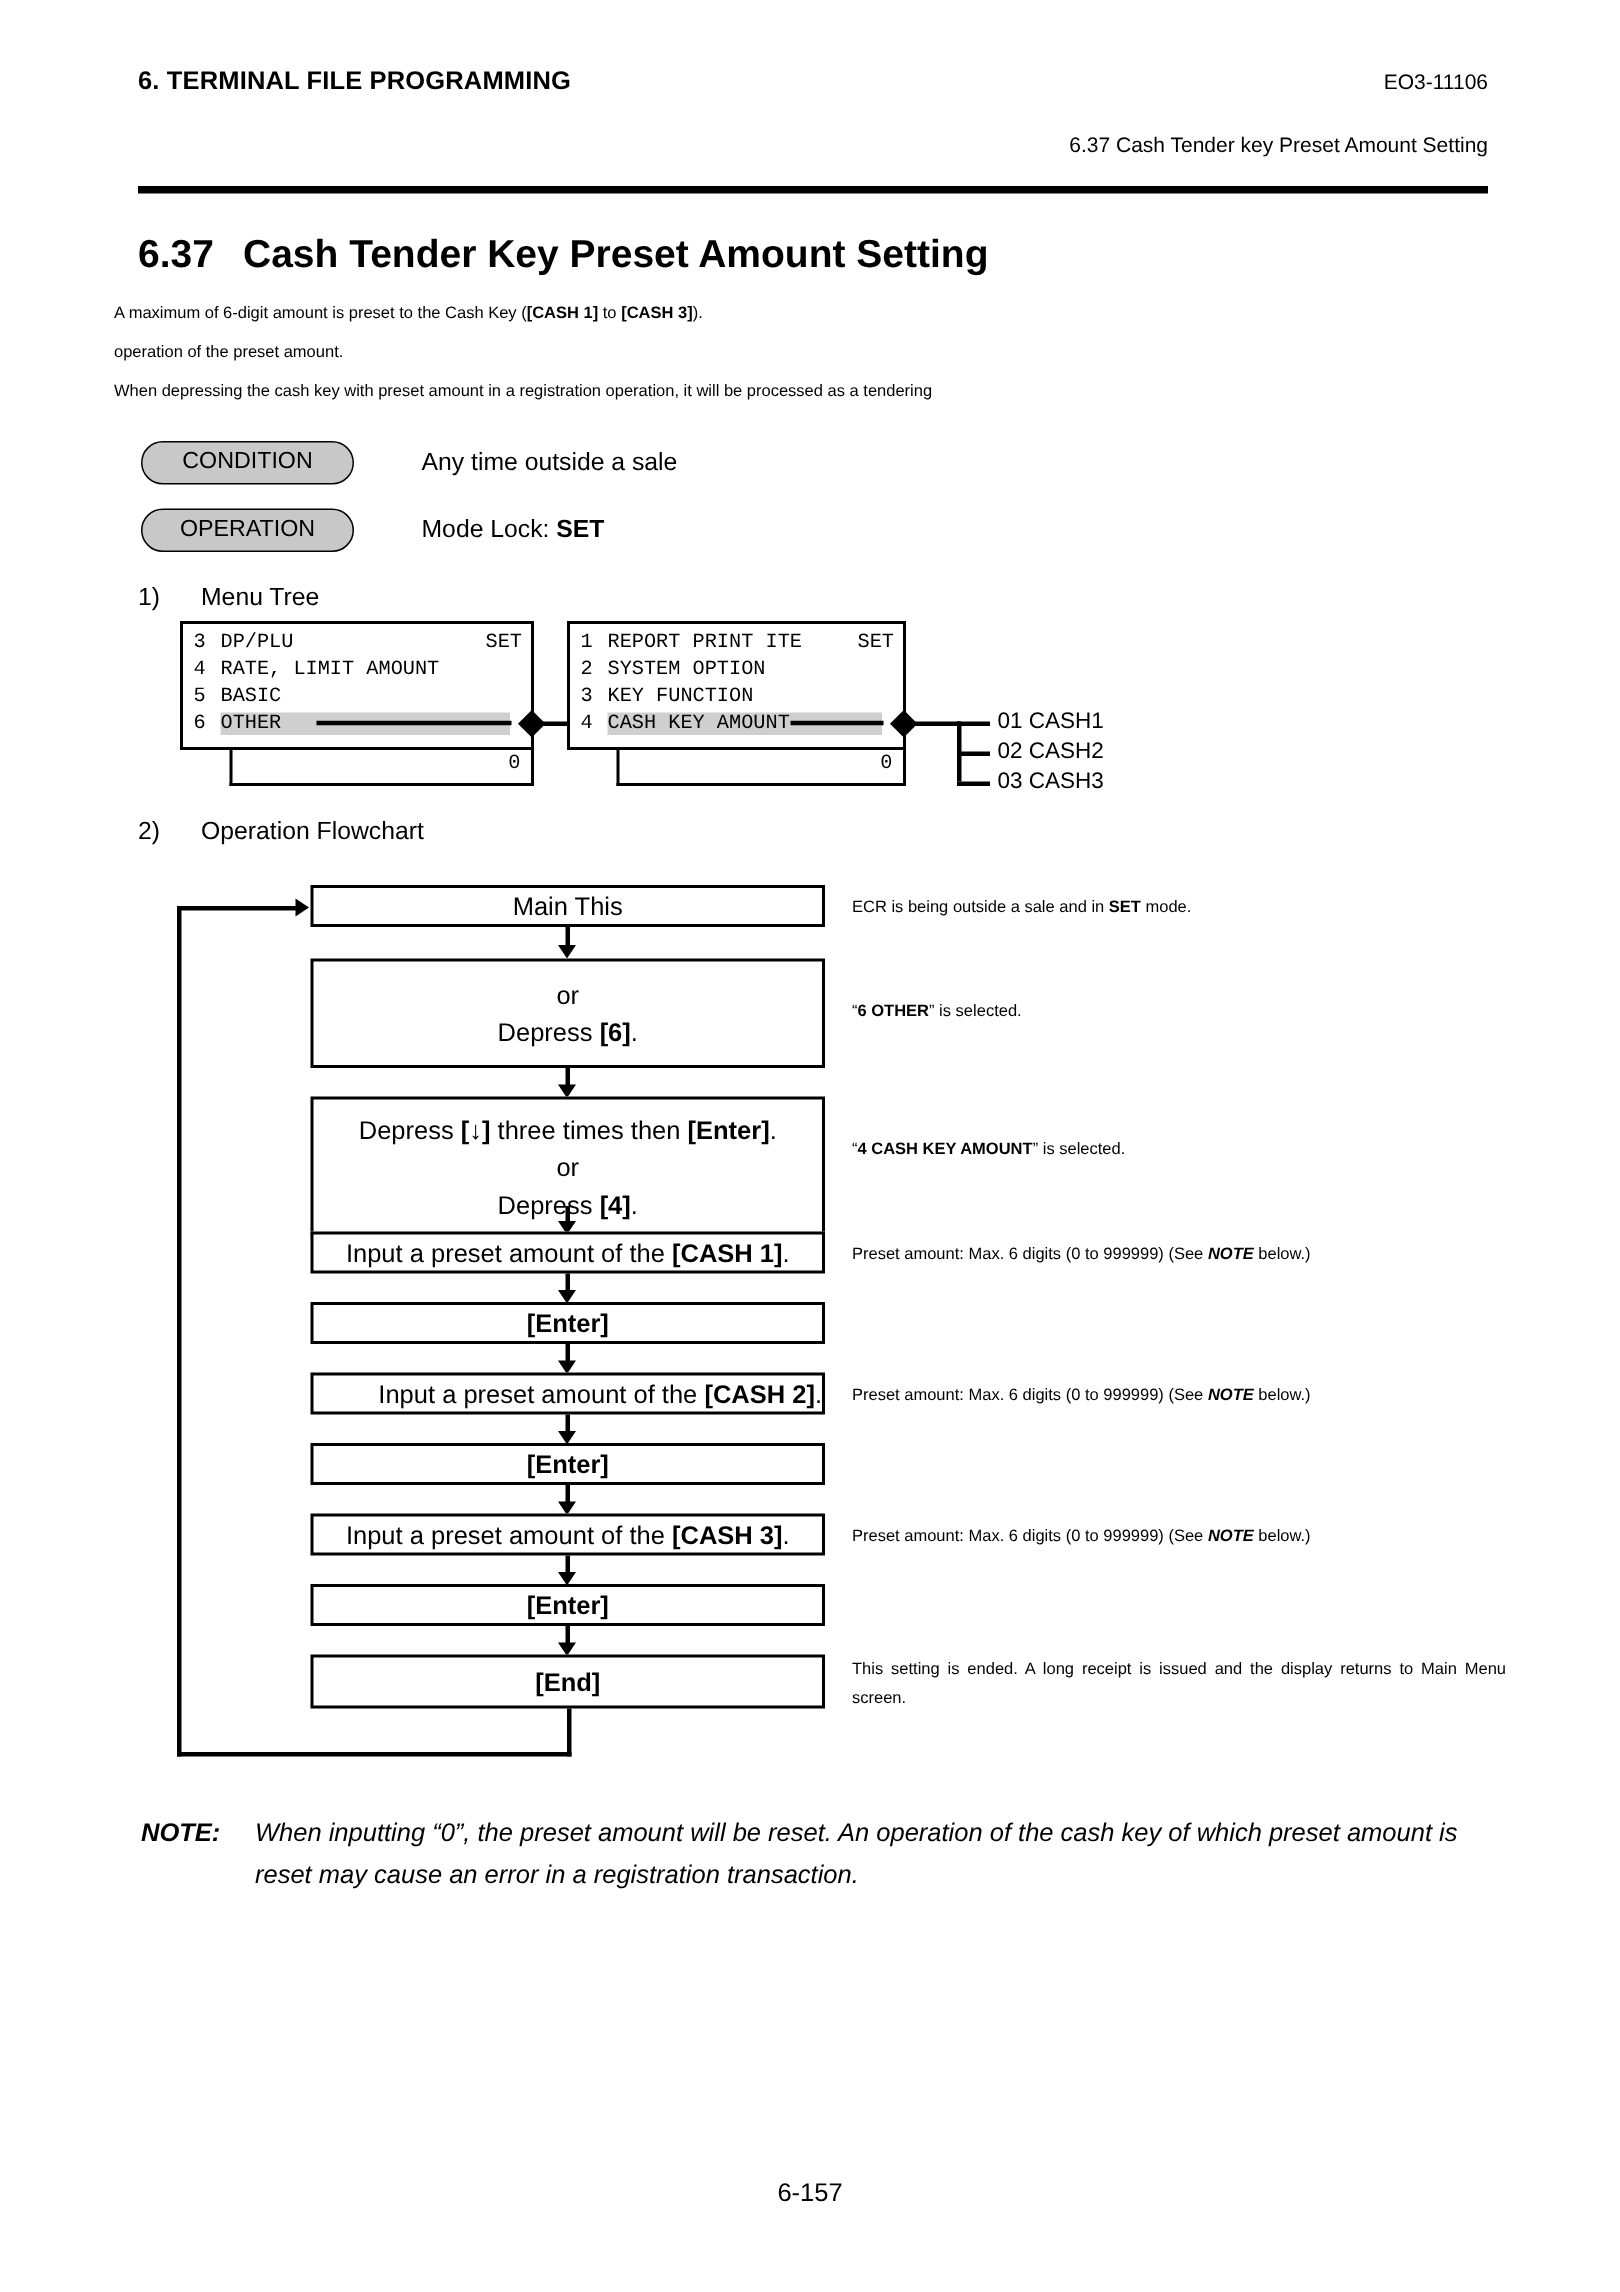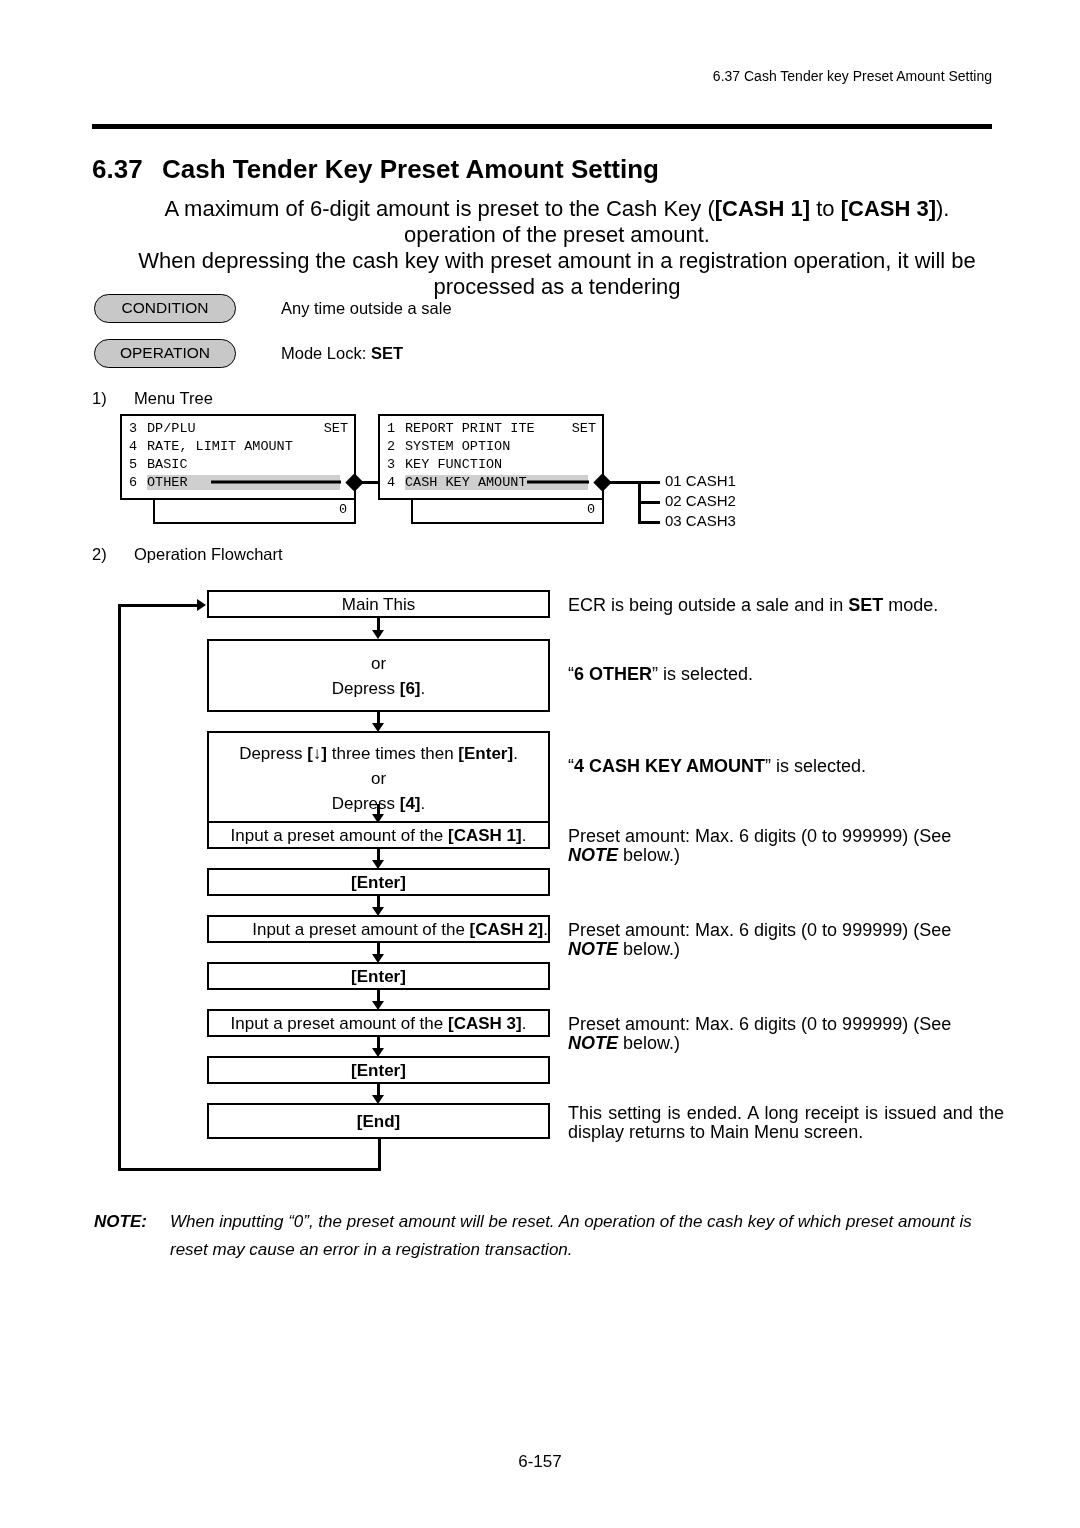--- a/index.html
+++ b/index.html
@@ -56,26 +56,25 @@
     left: 92px;
     top: 154px;
     font-size: 26px;
     font-weight: bold;
     white-space: nowrap;
   }
   .sec-title .num { display: inline-block; width: 70px; }
 
   .intro {
     position: absolute;
-    left: 97px;
+    left: 76px;
     top: 196px;
     width: 920px;
-    font-size: 22px;
+    font-size: 11px;
     line-height: 26px;
-    text-align: center;
   }
   .intro p { margin: 0; }
 
   
   .badge-block { position: absolute; left: 94px; top: 292px; }
   .badge-row {
     display: flex;
     align-items: center;
     height: 32px;
     margin-bottom: 13px;
@@ -202,21 +201,21 @@
   }
   .arrow-head-right {
     position: absolute;
     width: 0; height: 0;
     border-top: 6px solid transparent;
     border-bottom: 6px solid transparent;
     border-left: 9px solid #000;
   }
   .note-right {
     position: absolute;
-    font-size: 18px;
+    font-size: 11px;
     line-height: 19px;
   }
   .note-right.justify { text-align: justify; }
 
   
   .notebox {
     position: absolute;
     left: 94px;
     top: 1208px;
     width: 900px;
@@ -241,20 +240,24 @@
     text-align: center;
     font-size: 17px;
   }
   b.k { font-weight: bold; }
   i.k { font-weight: bold; }
 </style>
 </head>
 <body>
 
 <div class="page-header">
+  <div class="hdr-row">
+    <div class="hdr-left">6. TERMINAL FILE PROGRAMMING</div>
+    <div class="hdr-right">EO3-11106</div>
+  </div>
   <div class="hdr-subtitle">6.37 Cash Tender key Preset Amount Setting</div>
 </div>
 <div class="hdr-rule"></div>
 
 <div class="sec-title">
   <span class="num">6.37</span><span>Cash Tender Key Preset Amount Setting</span>
 </div>
 
 <div class="intro">
   <p><span>A maximum of 6-digit amount is preset to the Cash Key (</span><b class="k">[CASH 1]</b><span> to </span><b class="k">[CASH 3]</b><span>).</span></p>

